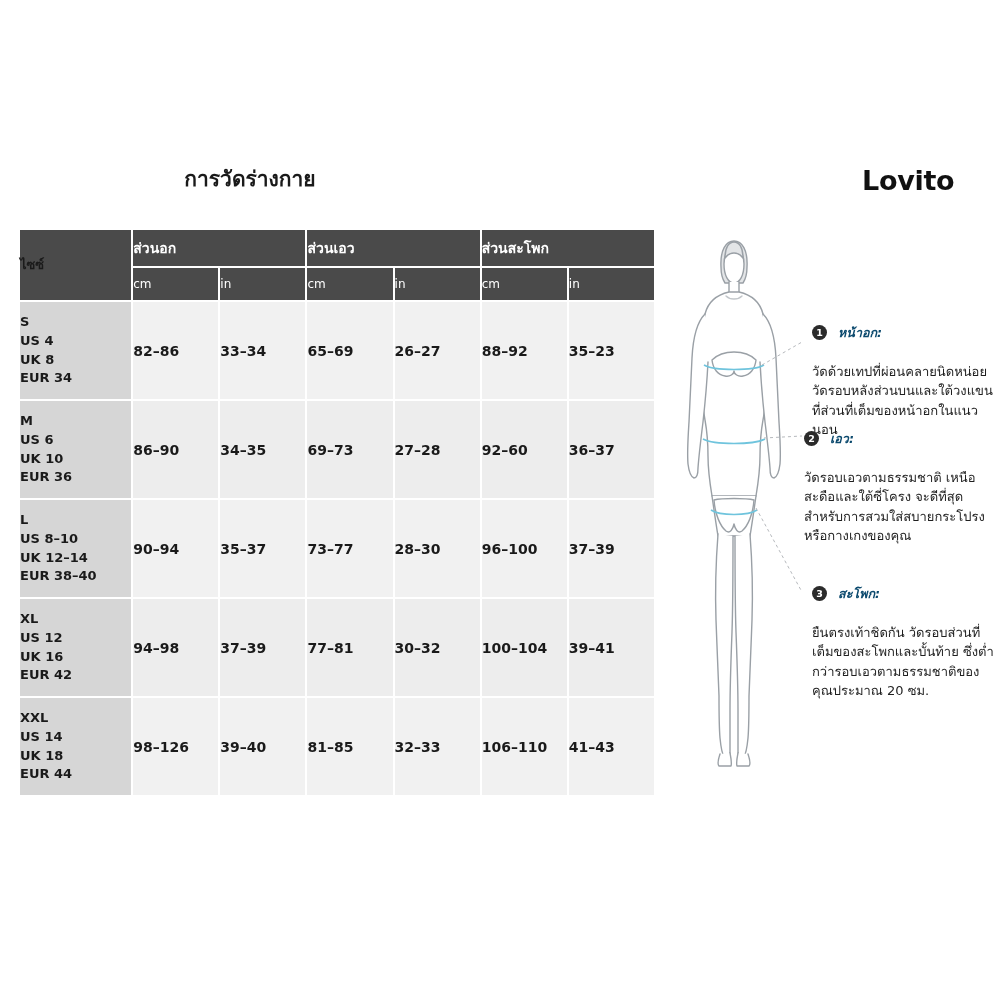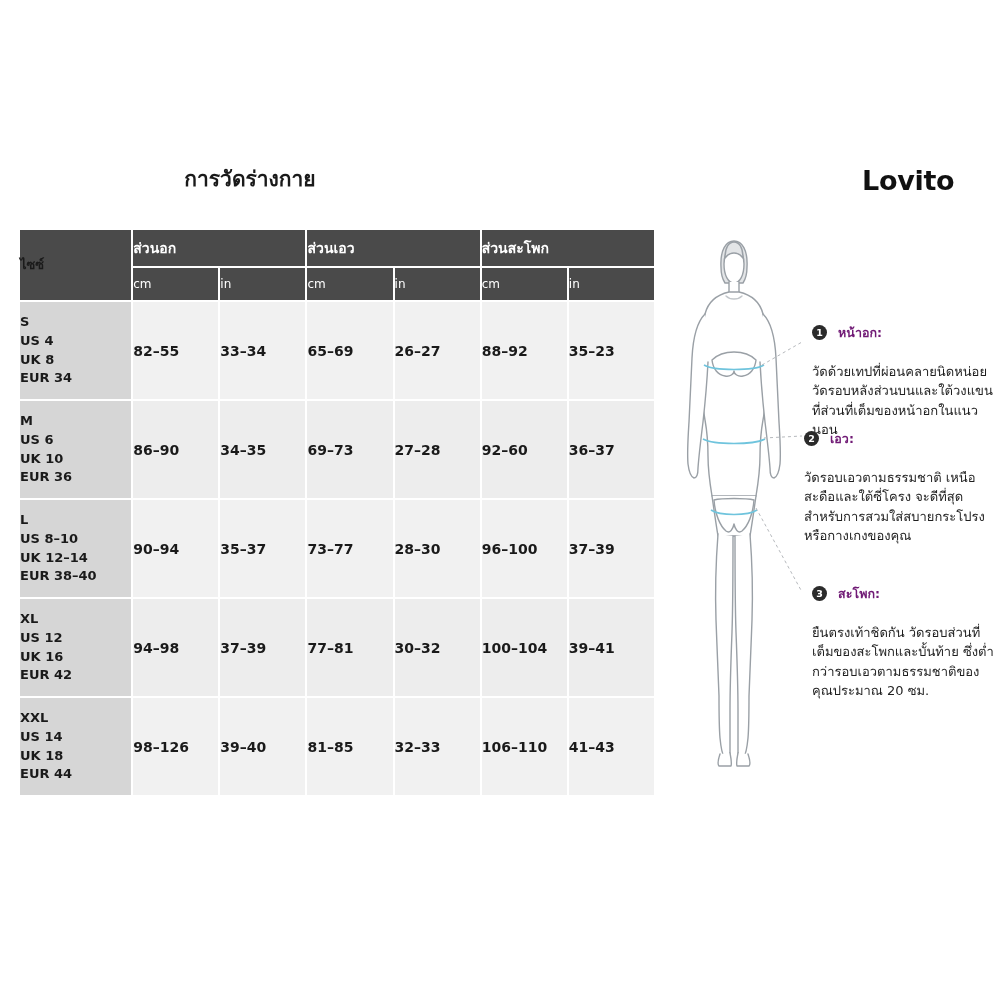--- a/index.html
+++ b/index.html
@@ -102,23 +102,24 @@
   }
 
   
   .callout {
     position: absolute;
     width: 182px;
   }
   .callout .c-head {
     font-size: 12.5px;
     font-weight: 700;
-    color: #701a75;
+    color: #0c4a6e;
     display: inline-block;
     vertical-align: middle;
+    font-style: italic;
   }
   .bullet {
     display: inline-block;
     width: 15px;
     height: 15px;
     border-radius: 50%;
     background: #2b2b2b;
     color: #ffffff;
     font-size: 9.5px;
     line-height: 15px;
@@ -177,21 +178,21 @@
   </thead>
   <tbody>
 
     <tr>
       <td class="size-col">
         <div>S</div>
         <div>US 4</div>
         <div>UK 8</div>
         <div>EUR 34</div>
       </td>
-      <td class="val">82–55</td>
+      <td class="val">82–86</td>
       <td class="val">33–34</td>
       <td class="val">65–69</td>
       <td class="val">26–27</td>
       <td class="val">88–92</td>
       <td class="val">35–23</td>
     </tr>
 
     <tr>
       <td class="size-col">
         <div>M</div>

